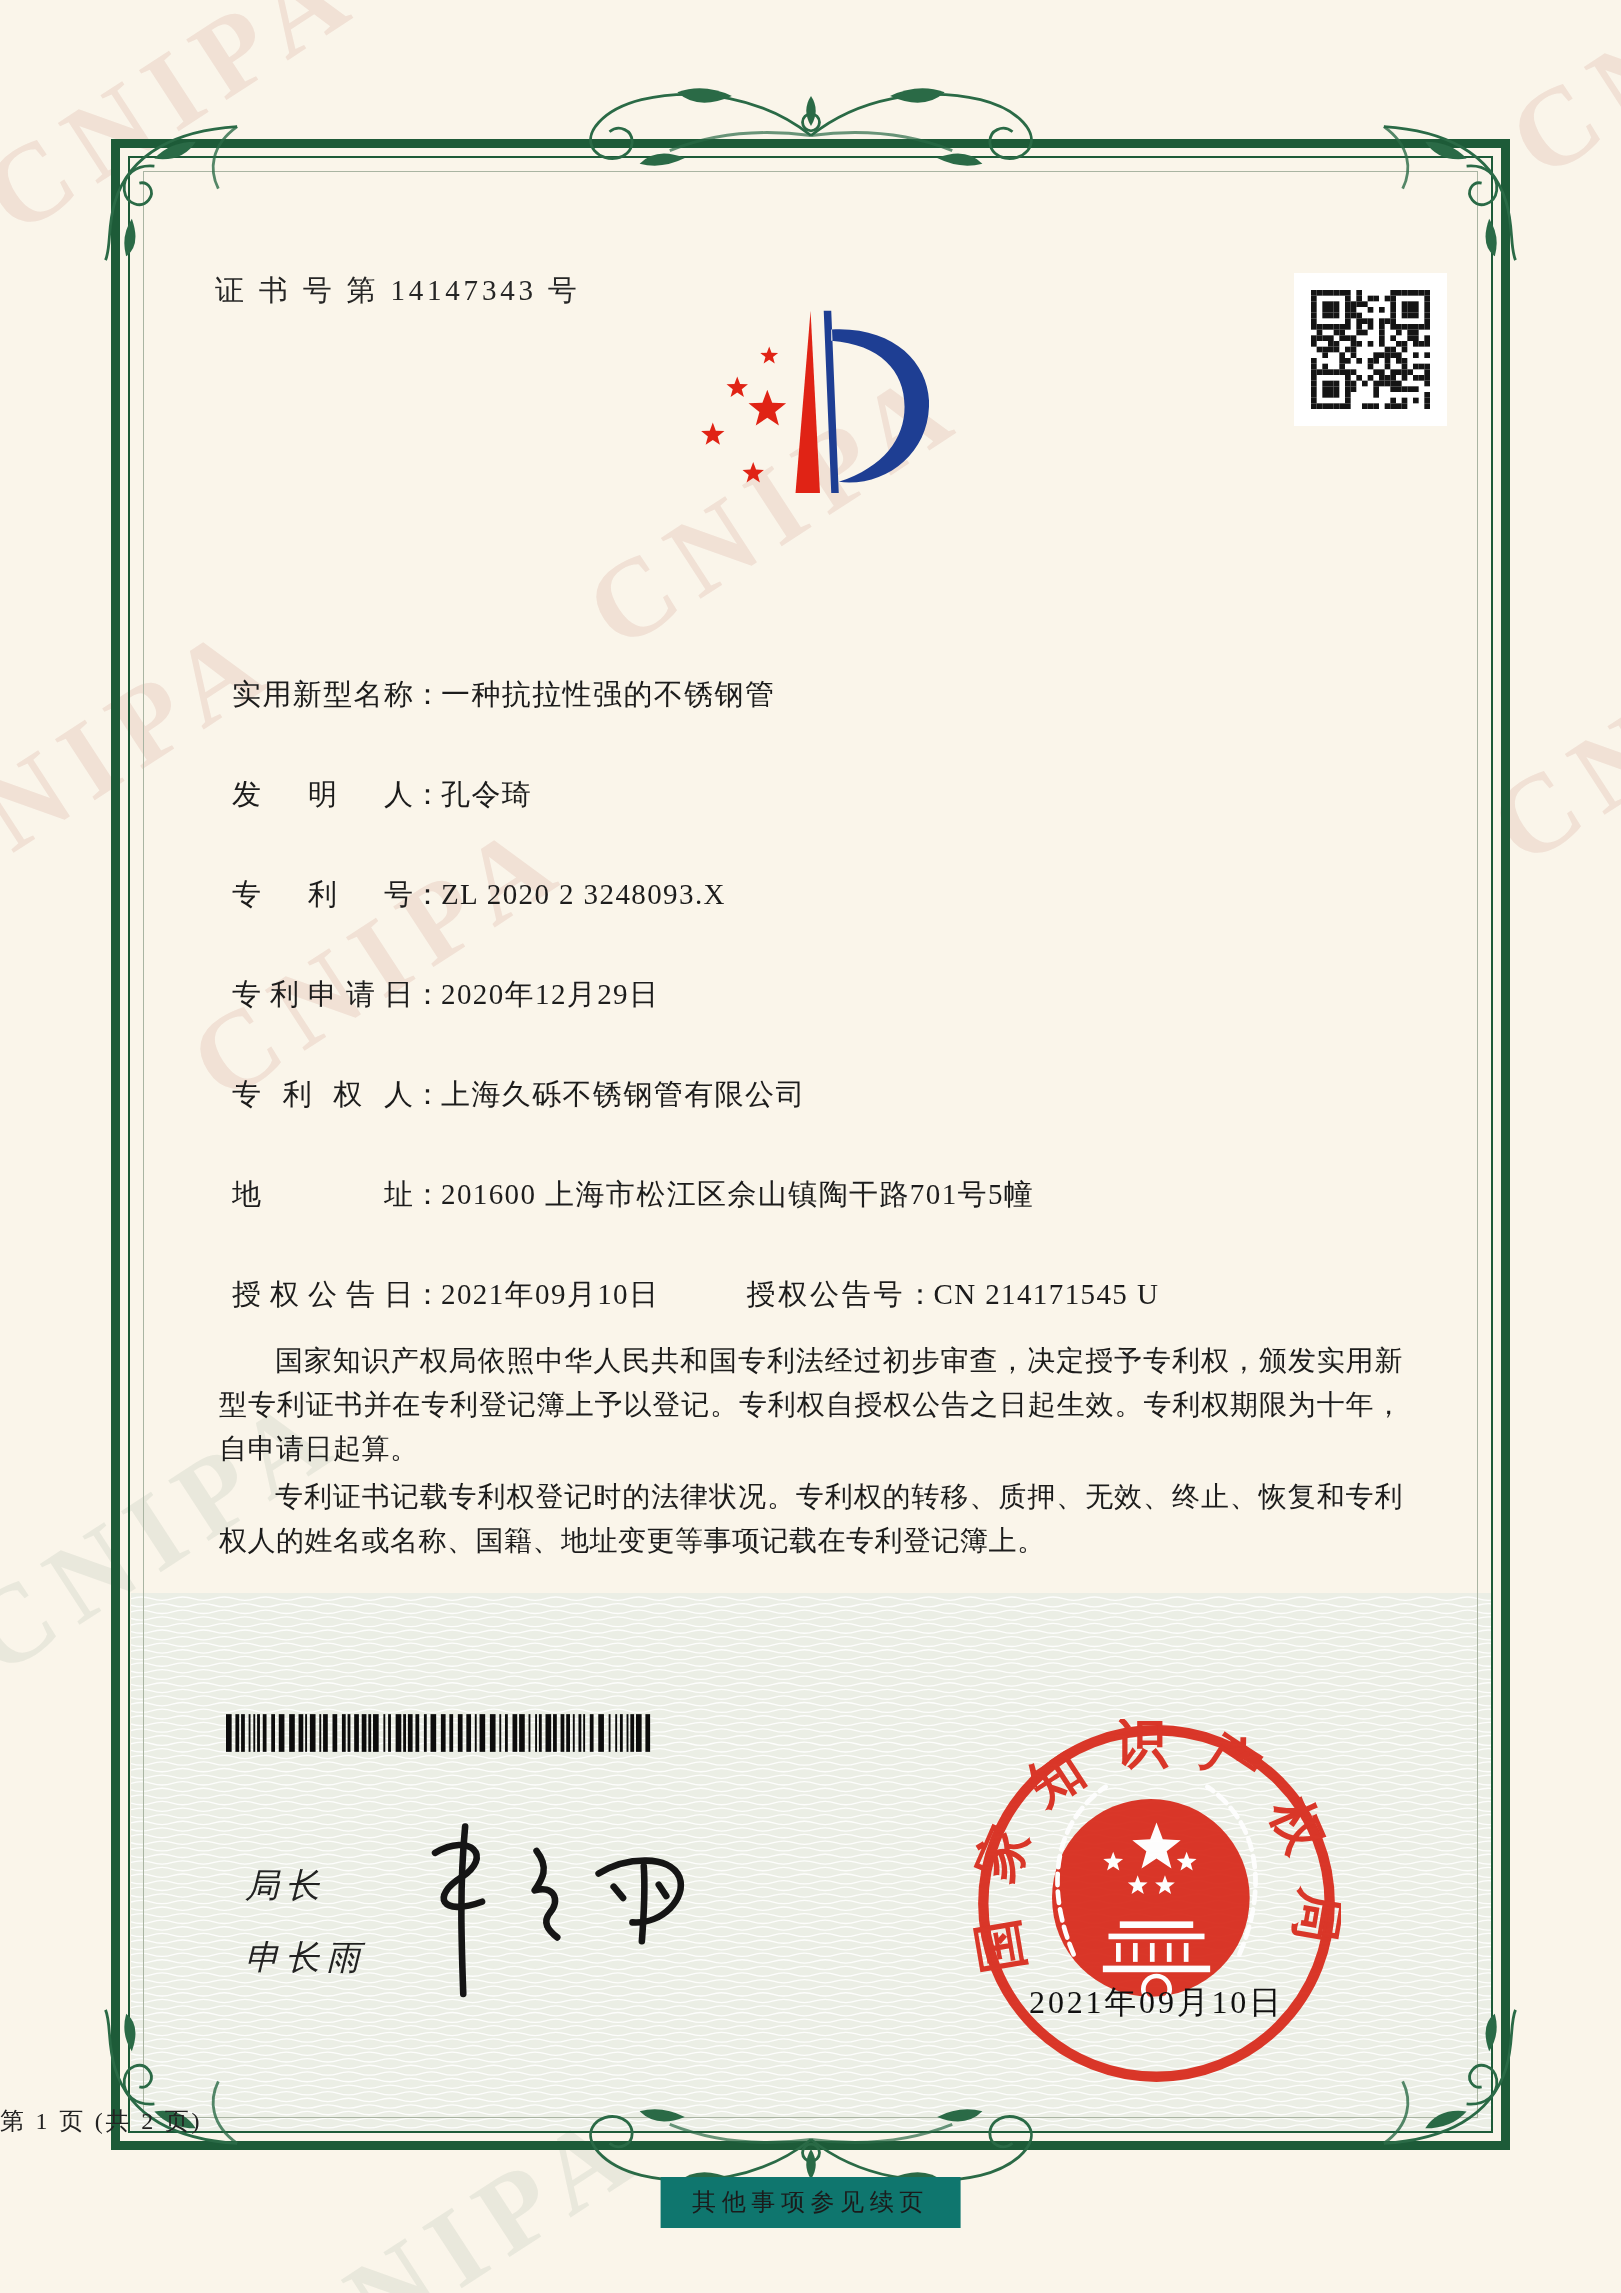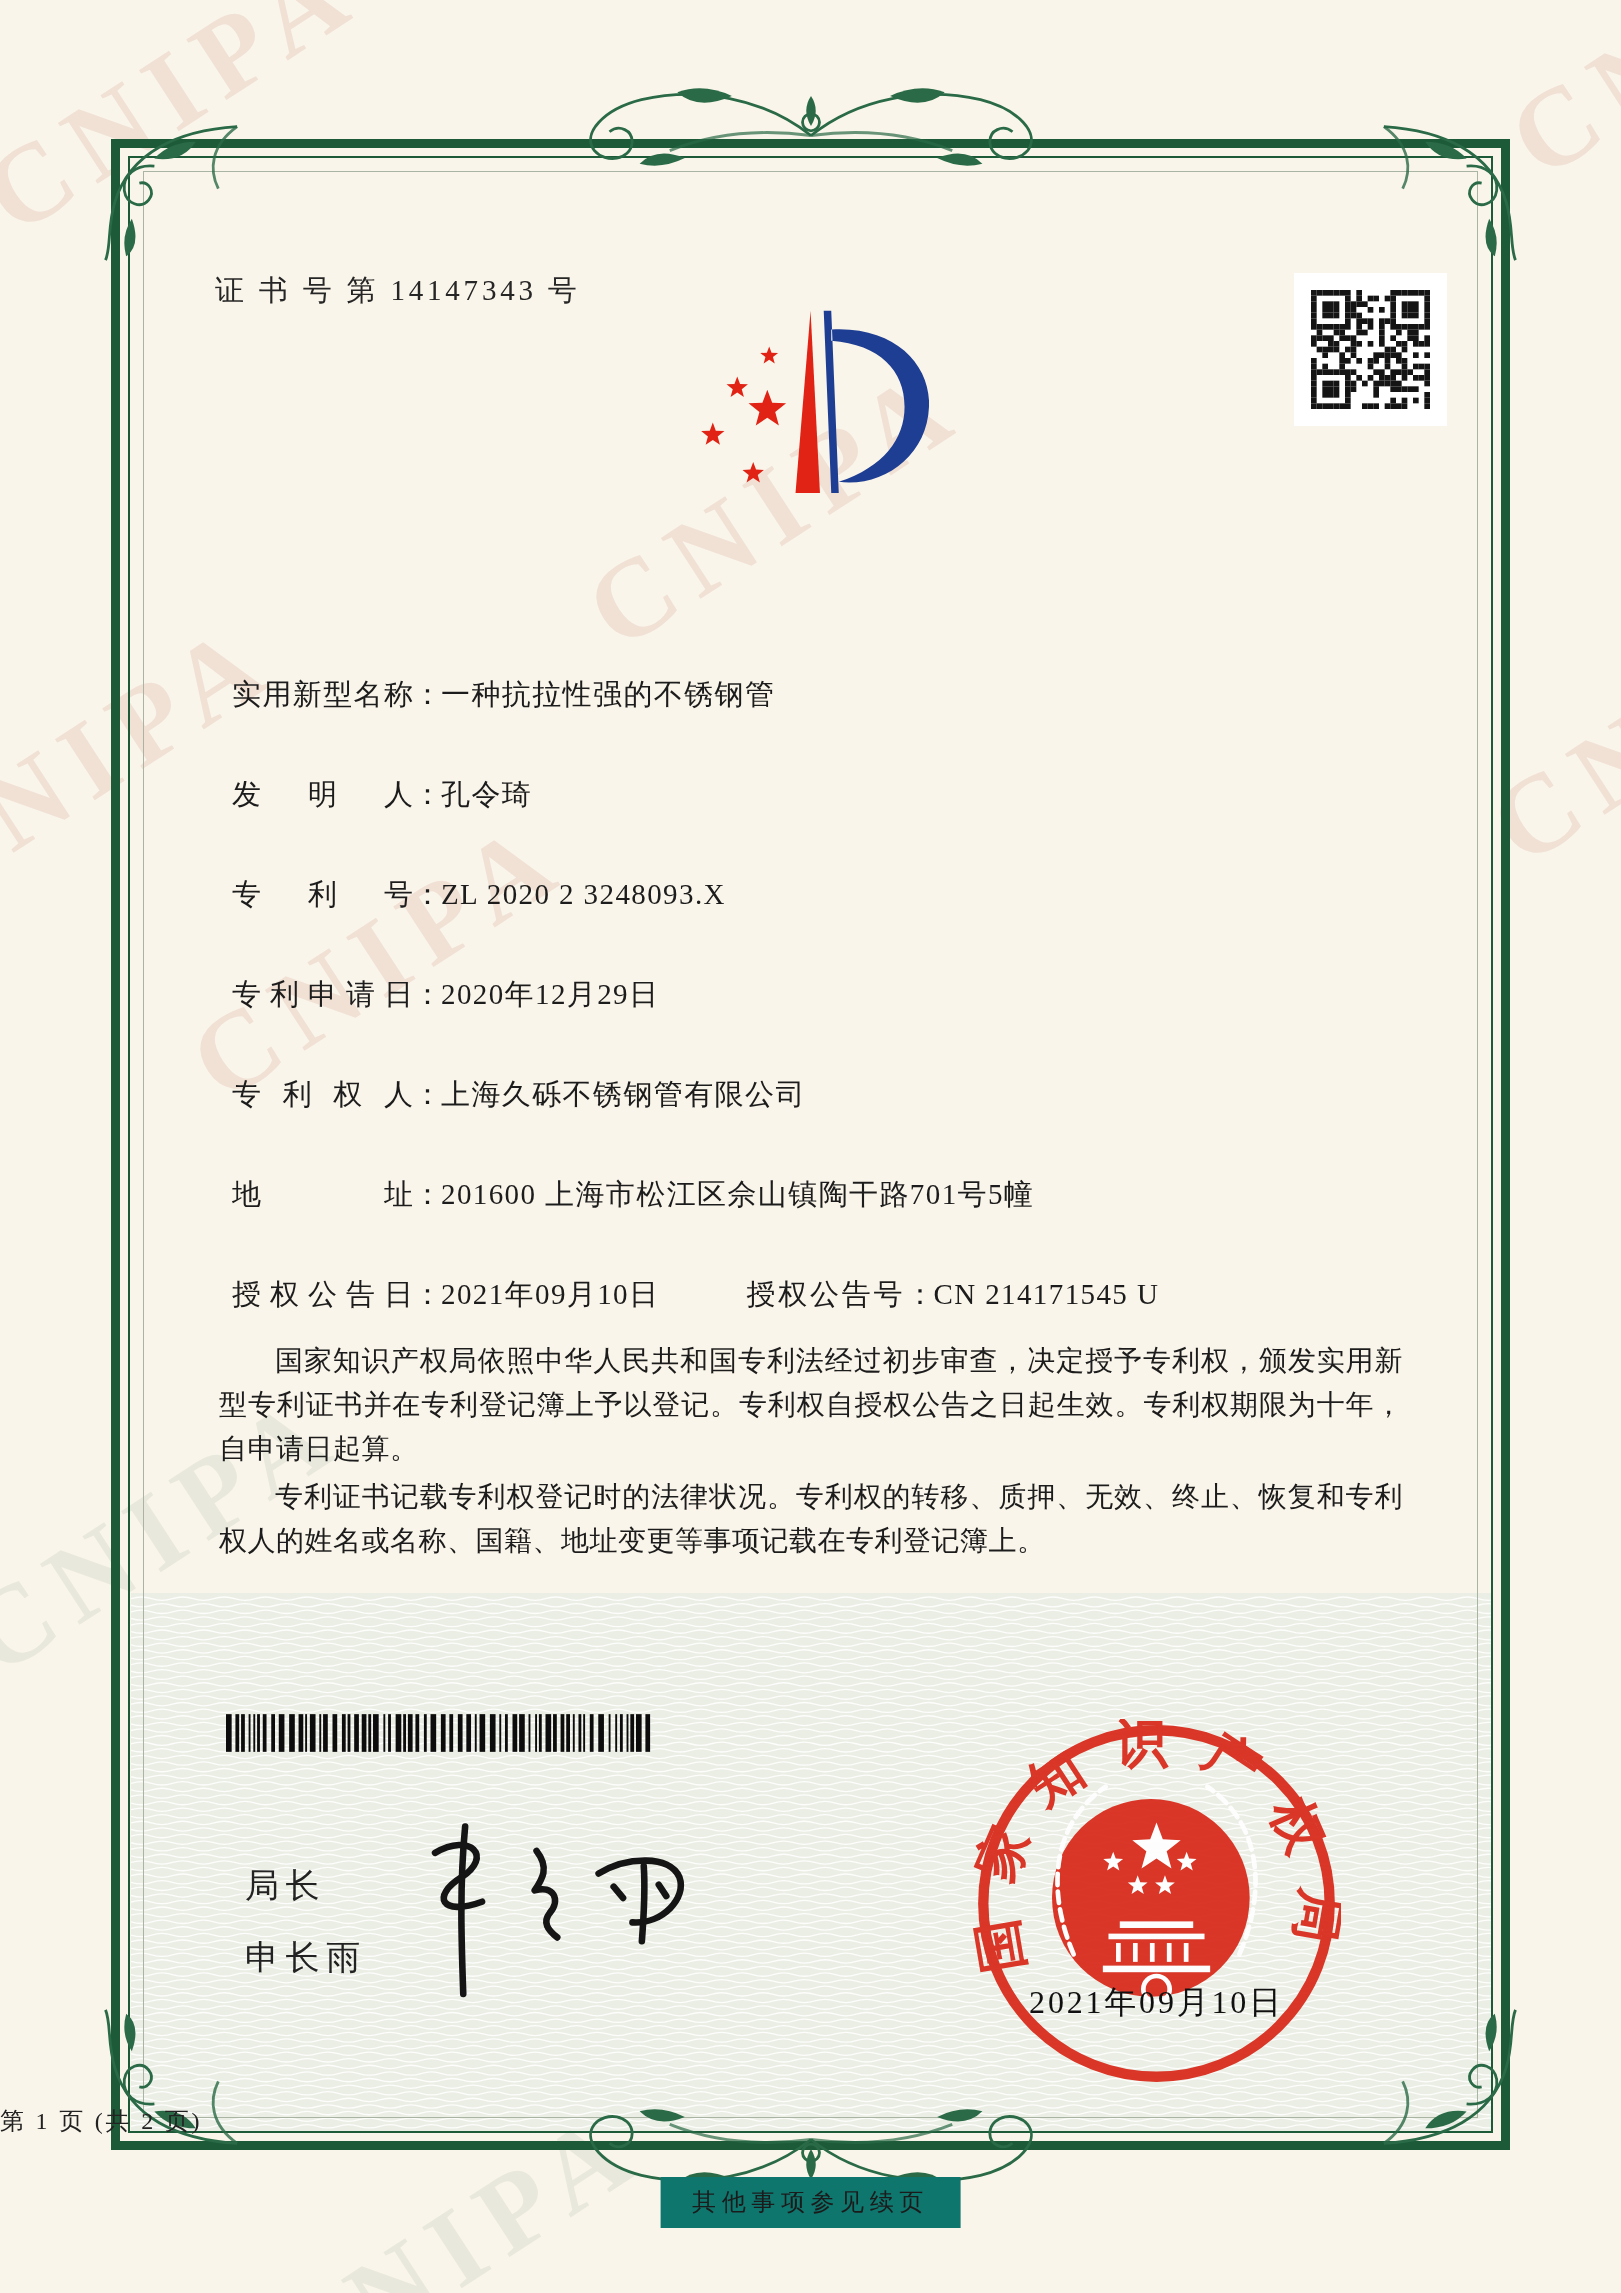--- a/index.html
+++ b/index.html
@@ -30,21 +30,21 @@
   .flabel{display:inline-block;width:181px;text-align:justify;text-align-last:justify;vertical-align:top;}
   .colon{display:inline-block;width:28px;}
   .fvalue{letter-spacing:1.4px;}
   .grant{margin-left:87px;}
   .glabel{letter-spacing:2.8px;}
   .paras{position:absolute;left:215px;top:1335px;width:1192px;font-size:28px;line-height:44px;
          text-align:justify;letter-spacing:0.5px;}
   .paras p{margin:4px;text-indent:2em;}
   .barcode{position:absolute;left:226px;top:1714px;}
   .director{position:absolute;left:245px;top:1863px;font-family:"Liberation Sans","DejaVu Sans",sans-serif;
-            font-size:34px;letter-spacing:6.6px;color:#222;}
+            font-size:34px;letter-spacing:6.6px;color:#222;font-style:italic;}
   .director .dname{margin-top:26px;}
   .signature{position:absolute;left:403px;top:1819px;}
   .seal{position:absolute;left:972px;top:1719px;width:369px;height:369px;opacity:0.93;}
   .seal-date{position:absolute;left:1006px;top:1981px;width:301px;text-align:center;font-size:32px;
              letter-spacing:2.8px;color:#101010;z-index:5;}
   .page-info{position:absolute;left:0;right:0;top:2105px;text-align:left;font-size:24px;letter-spacing:2.8px;color:#222;}
   .note{position:absolute;left:50%;top:2177px;transform:translateX(-50%);background:#0f766e;
         padding:9.4px 32px;font-size:24px;letter-spacing:5.6px;color:#1b1b1b;}
 </style>
 </head>

